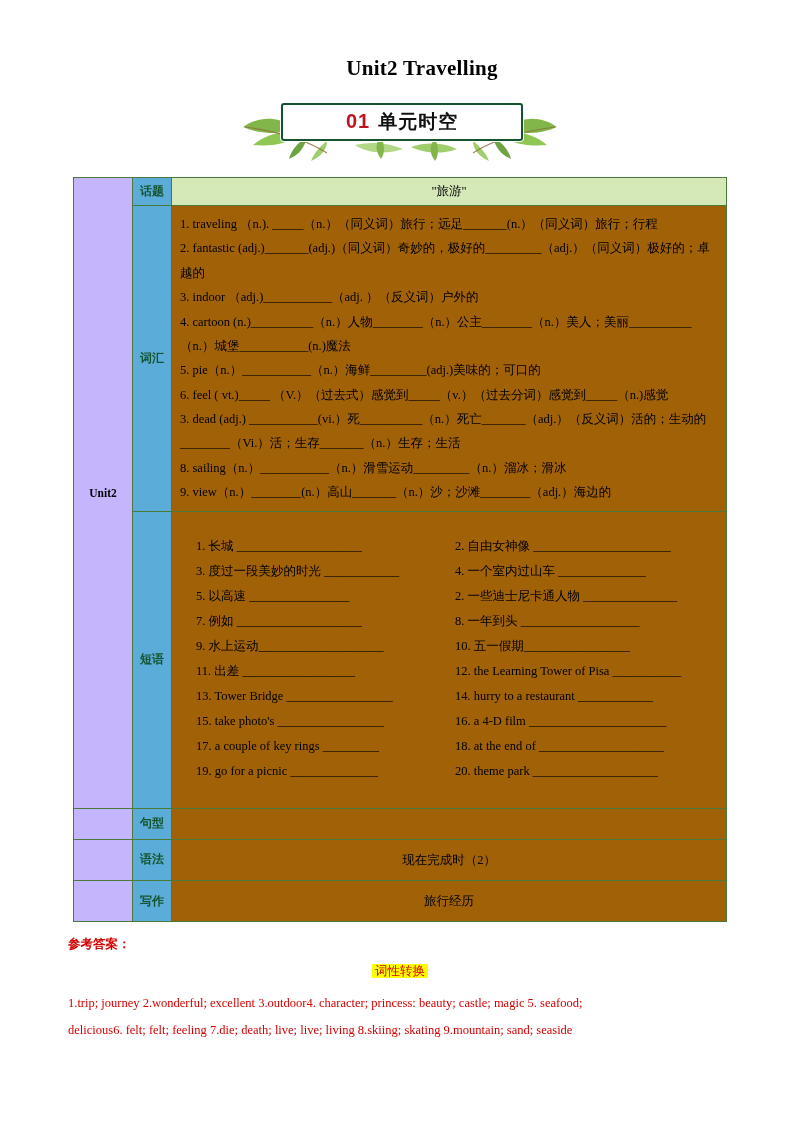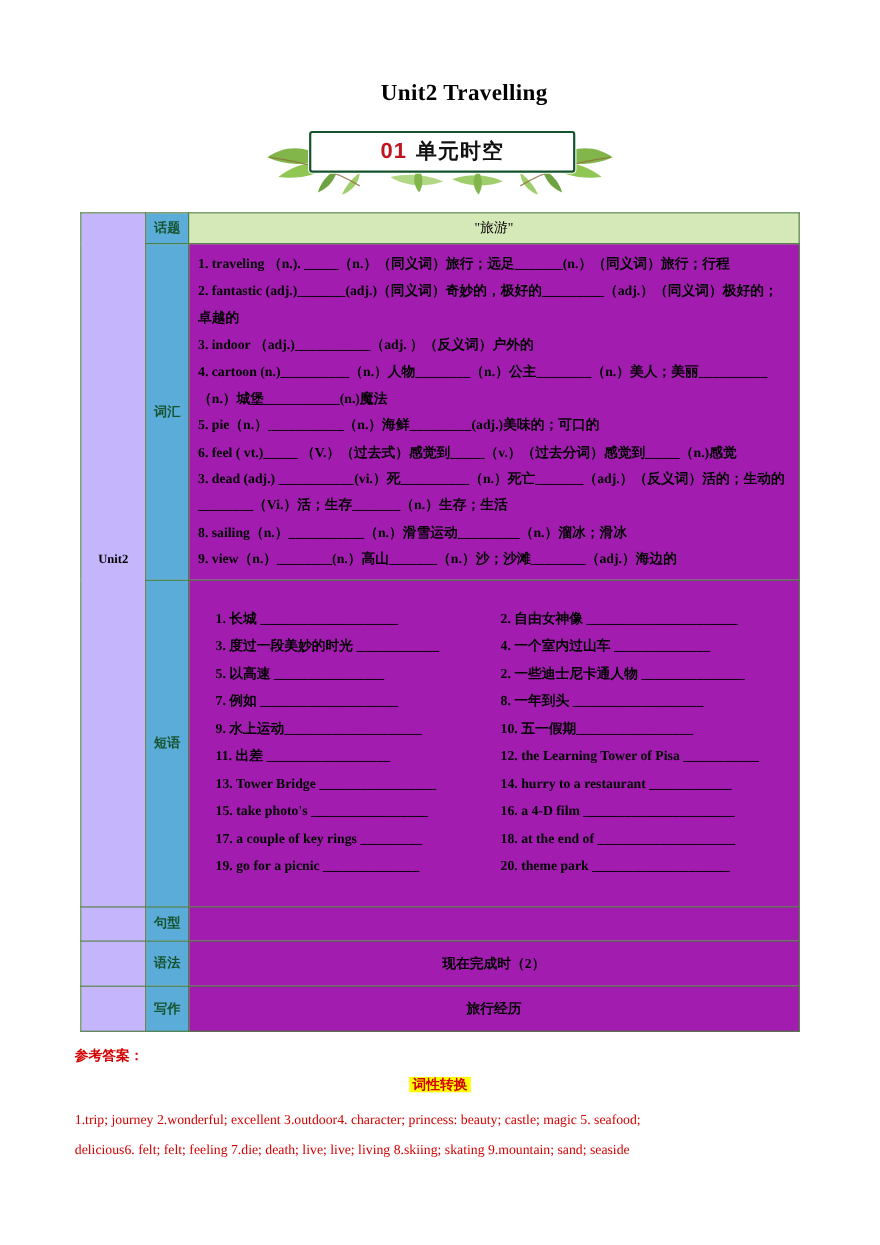--- a/index.html
+++ b/index.html
@@ -9,21 +9,21 @@
     color:#000;
     position:relative;
   }
   .page{position:relative;width:800px;height:1132px;overflow:hidden;}
 
   .title{
     text-align:center;
     font-family:"Liberation Serif", serif;
     font-weight:bold;
     font-size:21px;
-    margin-top:72px;
+    margin-top:56px;
     letter-spacing:.3px;
     padding-left:44px;
   }
 
   
   .banner-wrap{
     position:relative;
     width:330px;margin:16px auto 0;height:66px;
   }
   .banner-box{
@@ -67,25 +67,24 @@
     width:38px;
     background:#5bacd8;
     text-align:center;
     font-weight:bold;
     font-size:12px;
     color:#14532d;
     padding:4px 0;
     font-family:"Liberation Sans", sans-serif;
   }
   .cell-body{
-    background:#a21caf;
+    background:#a16207;
     padding:6px 8px;
     font-size:12.5px;
     line-height:1.95;
-    font-weight:bold;
   }
   .cell-center{
     text-align:center;
   }
   .topic-cell{
     background:#d5e8b7;
     text-align:center;
     font-size:12.5px;
     padding:5px 0;
   }
@@ -112,21 +111,21 @@
     font-weight:bold;
     font-family:"Liberation Serif", serif;
   }
   .ans-head{
     text-align:center;
     margin-top:8px;
   }
   .ans-head span{
     background:#ffff00;
     color:#d20000;
-    font-weight:bold;
+    font-weight:normal;
     font-size:12.5px;
     padding:0 3px;
   }
   .ans-body{
     margin:10px 68px 0 68px;
     color:#d20000;
     font-size:12.5px;
     line-height:2.1;
   }
 </style>

